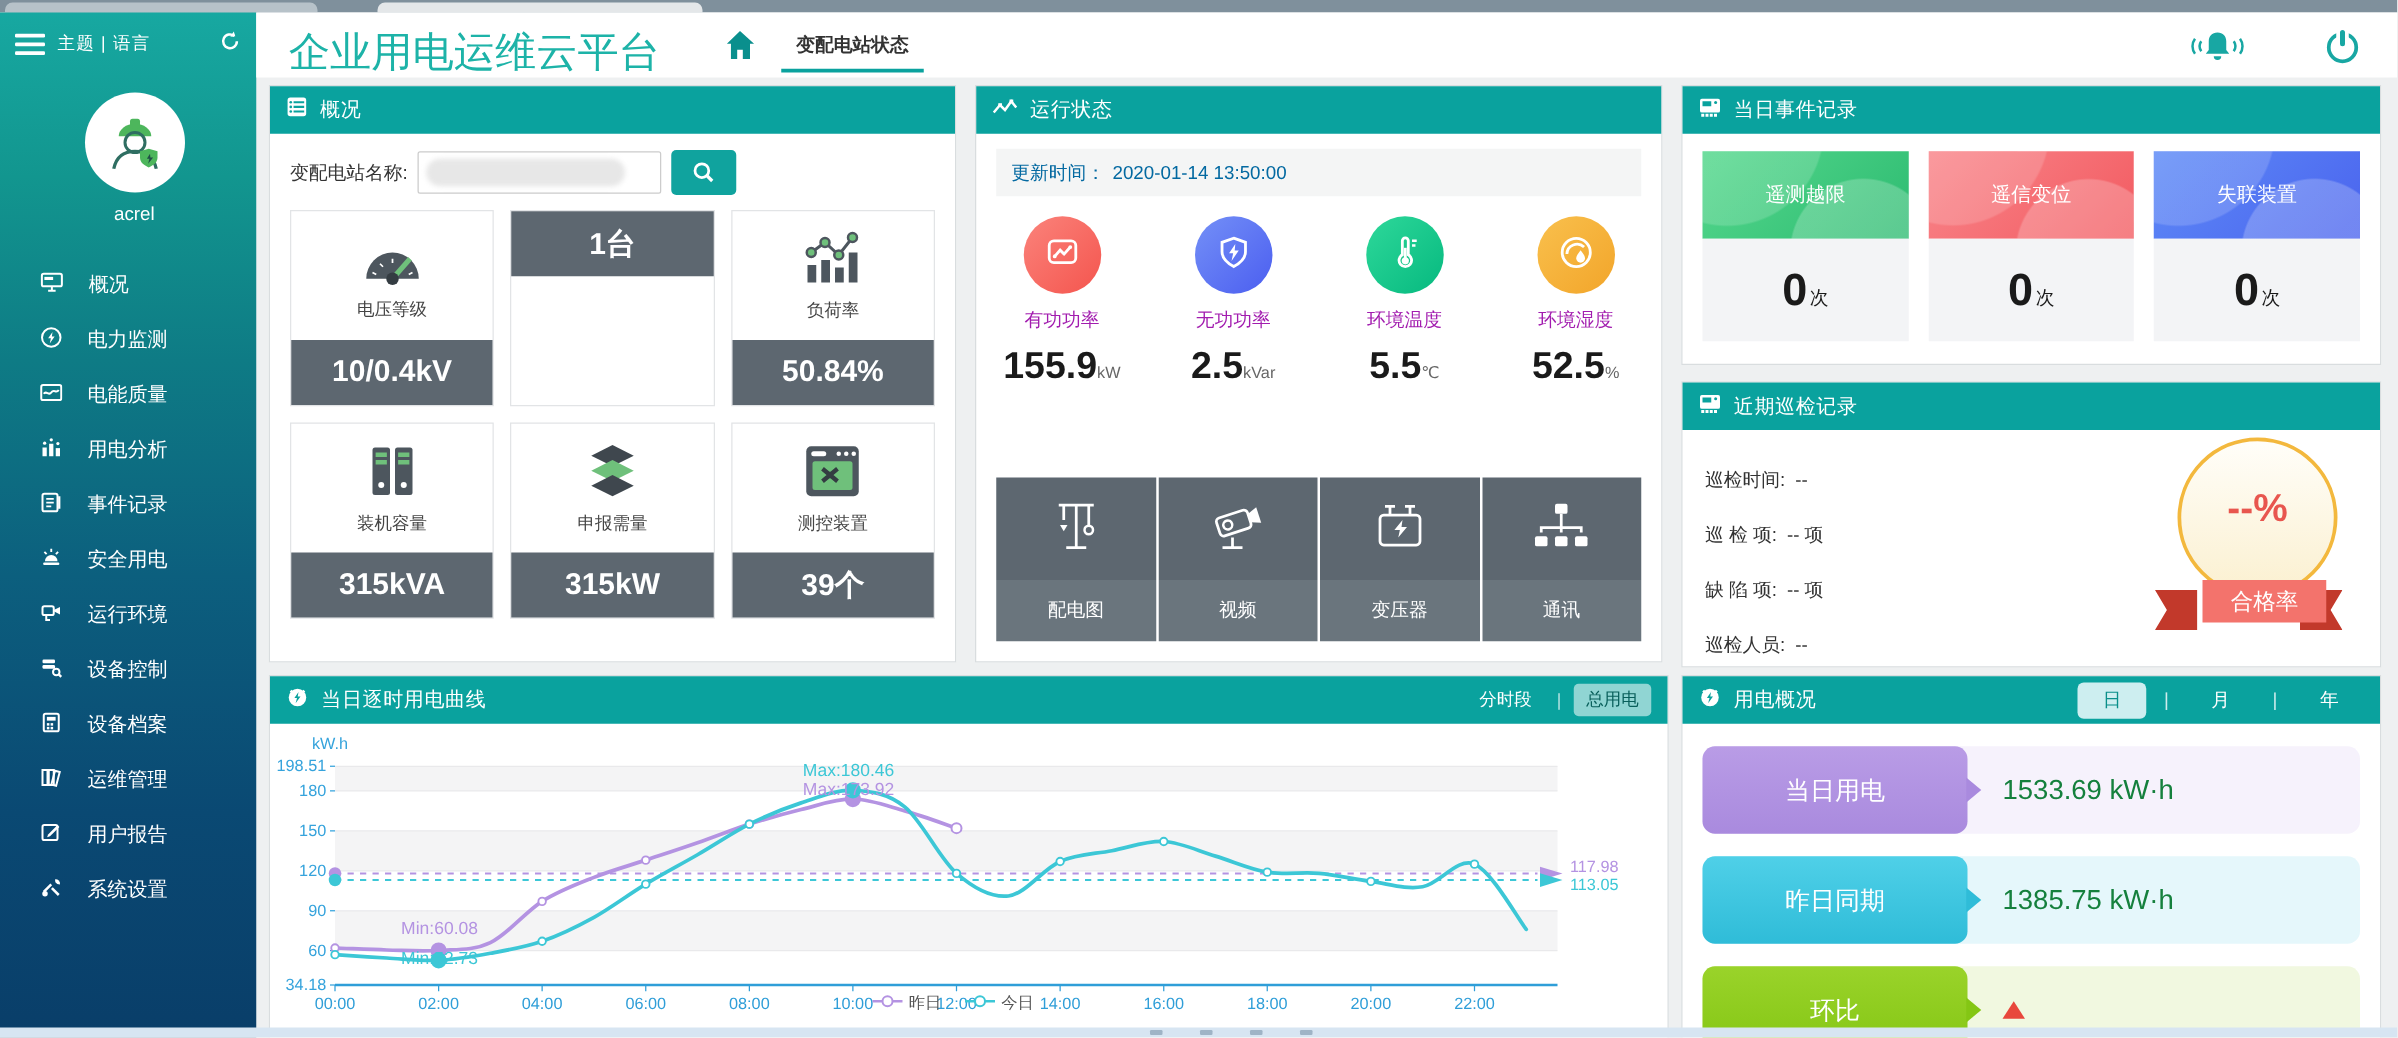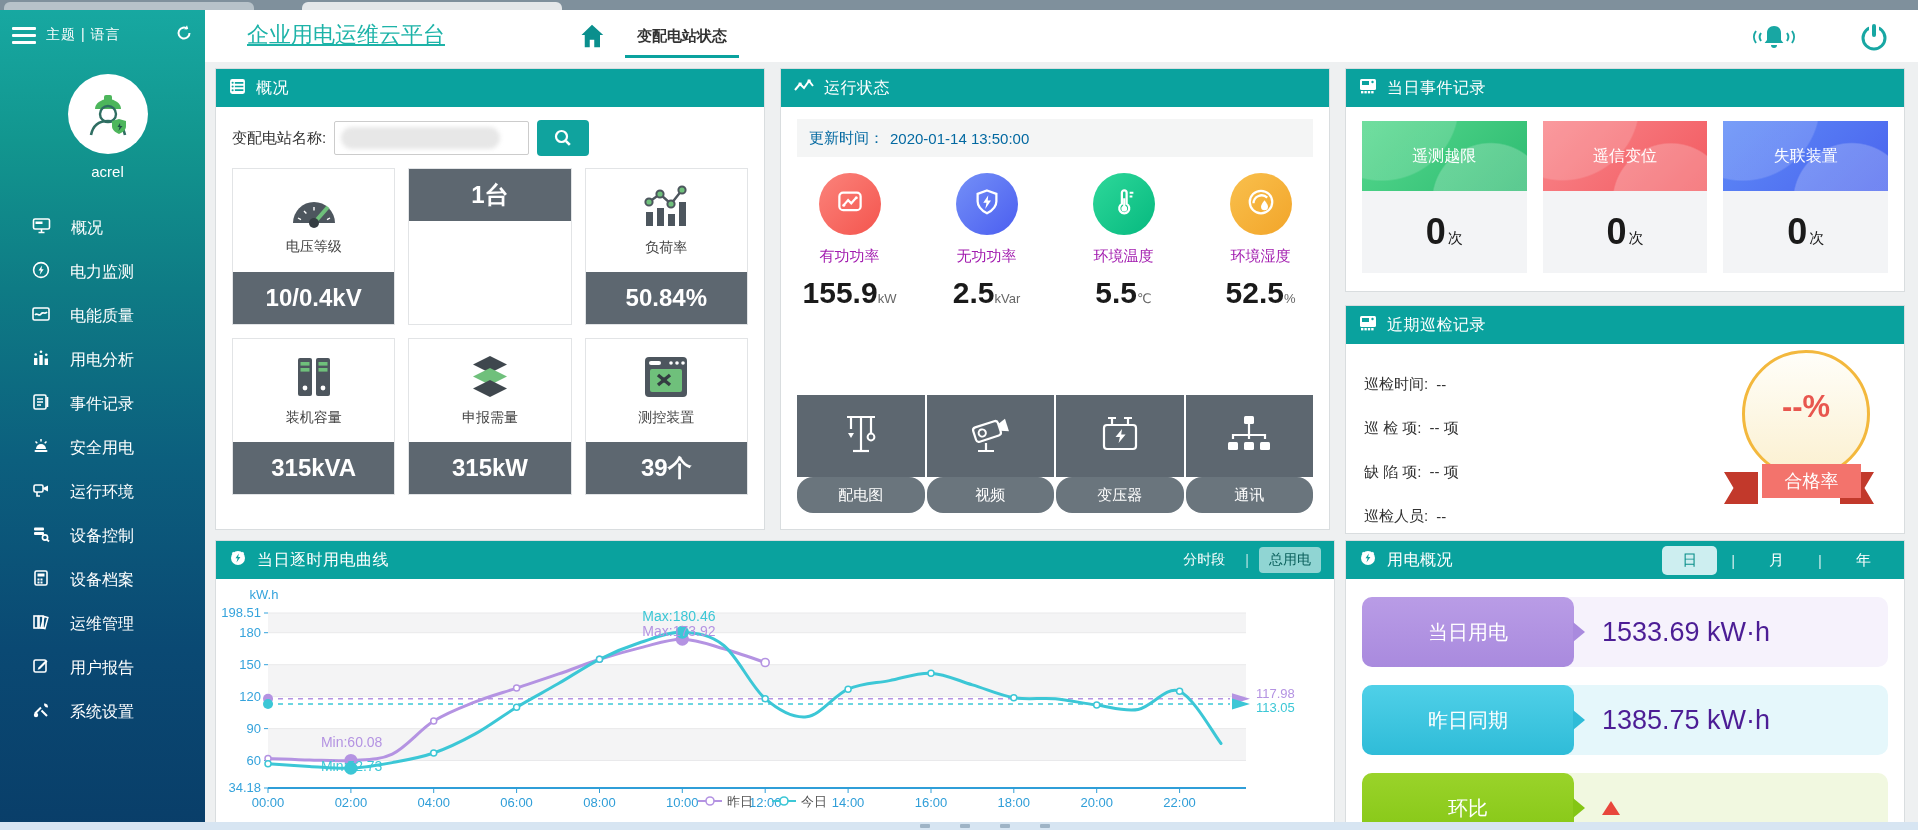--- a/index.html
+++ b/index.html
@@ -20,21 +20,21 @@
   #theme-lang { font-size:14px; letter-spacing:1px; flex:1; }
   #avatar-wrap { text-align:center; margin-top:14px;margin-left:10px; }
   #avatar { width:80px; height:80px; border-radius:50%; background:#fff; margin:0 auto; display:flex; align-items:center; justify-content:center; }
   #username { margin-top:9px; font-size:15px; }
   #menu { margin-top:26px; }
   .menu-item { display:flex; align-items:center; height:44px; padding-left:32px; gap:20px; font-size:16px; cursor:pointer; }
   .menu-item svg { flex:0 0 auto; }
 
   
   #topbar { position:absolute; left:205px; top:10px; width:1713px; height:52px; background:#fff; }
-  #page-title { position:absolute; left:42px; top:10px; font-size:22px; color:#1db3a8;text-decoration:underline; }
+  #page-title { position:absolute; left:26px; top:10px; font-size:33px; color:#1db3a8; }
   #home-btn { position:absolute; left:372px; top:11px; cursor:pointer; }
   #main-tab { position:absolute; left:432px; top:17px; font-size:15px; font-weight:bold; color:#333; padding-bottom:12px; cursor:pointer; }
   #main-tab::after { content:""; position:absolute; left:-12px; right:-12px; bottom:0; height:3px; background:#0aa29e; }
   #topbar-icons { position:absolute; right:28px; top:10px; display:flex; gap:52px; align-items:center; }
 
   
   .panel { position:absolute; background:#fff; border:1px solid #d9dddf; }
   .panel-h { height:38px; background:#0aa29e; color:#fff; display:flex; align-items:center; padding:0 13px; gap:10px; font-size:16px; }
   .panel-h .ph-title { letter-spacing:.5px; }
 
@@ -61,21 +61,21 @@
   #update-bar { margin:12px 16px 6px; background:#f4f5f5; height:38px; display:flex; align-items:center; padding:0 12px; font-size:15px; color:#0369a1; gap:6px; }
   #metrics { display:flex; margin-top:16px; }
   .metric { flex:1; display:flex; flex-direction:column; align-items:center; }
   .m-circle { width:62px; height:62px; border-radius:50%; display:flex; align-items:center; justify-content:center; }
   .m-label { margin-top:12px; font-size:15px; color:#a21caf;font-family:Liberation Mono, monospace; }
   .m-value { margin-top:10px; font-size:30px; font-weight:bold; color:#1a1a1a; }
   .m-unit { font-size:13px; font-weight:normal; color:#666; }
   #status-btns { position:absolute; left:16px; right:16px; bottom:16px; display:grid; grid-template-columns:repeat(4,1fr); gap:2px; }
   .s-btn { cursor:pointer; }
   .s-btn .sb-icon { height:82px; background:#5d6770; display:flex; align-items:center; justify-content:center; }
-  .s-btn .sb-label { height:36px; background:#6a757d; color:#fff; font-size:15px; display:flex; align-items:center; justify-content:center;border-radius:16px; }
+  .s-btn .sb-label { height:49px; background:#6a757d; color:#fff; font-size:15px; display:flex; align-items:center; justify-content:center; }
 
   
   #event-cards { display:grid; grid-template-columns:repeat(3,1fr); gap:16px; padding:14px 16px; }
   .e-top { height:70px; display:flex; align-items:center; justify-content:center; color:#fff; font-size:16px; }
   .e-val { height:82px; background:#f3f4f6; display:flex; align-items:center; justify-content:center; color:#1a1a1a; }
   .e-count { font-size:36px; font-weight:bold; }
   .e-unit { font-size:15px; margin-left:2px; margin-top:12px; }
 
   
   #inspect-rows { padding:18px 0 0 18px; }
@@ -100,21 +100,21 @@
   
   #usage-tabs { margin-left:auto; display:flex; align-items:center; gap:14px; font-size:15px; }
   .u-tab { cursor:pointer; padding:5px 20px; border-radius:5px; color:#fff; }
   .u-tab.active { background:#cdeef0; color:#0a8f8a; }
   .u-sep { color:rgba(255,255,255,.8); }
   .usage-row { position:relative; margin:18px 16px 0; height:70px; border-radius:10px; }
   .u-bubble { position:absolute; left:0; top:0; bottom:0; width:212px; border-radius:10px; color:#fff; font-size:20px;
     display:flex; align-items:center; justify-content:center; }
   .u-bubble::after { content:""; position:absolute; right:-11px; top:50%; margin-top:-10px;
     border-top:10px solid transparent; border-bottom:10px solid transparent; border-left:12px solid; border-left-color:inherit; }
-  .u-value { position:absolute; left:240px; top:0; height:70px; display:flex; align-items:center; font-size:27px; color:#4c1d95; }
+  .u-value { position:absolute; left:240px; top:0; height:70px; display:flex; align-items:center; font-size:22px; color:#15803d; }
   .trend-up { width:0; height:0; border-left:9px solid transparent; border-right:9px solid transparent; border-bottom:14px solid #e8473c; margin-right:10px; }
 
   
   #taskbar { position:absolute; left:0; bottom:0; width:1918px; height:8px; background:#d7e5f2; }
   #taskbar i { position:absolute; top:2px; width:10px; height:4px; background:#9fb4c6; border-radius:1px; }
 </style>
 </head>
 <body>
 
 <div id="stage">

